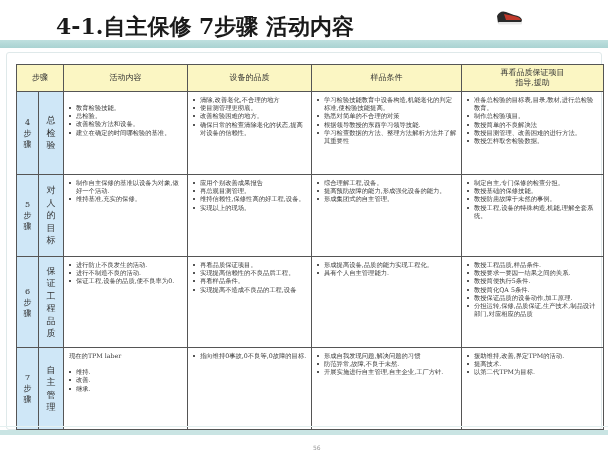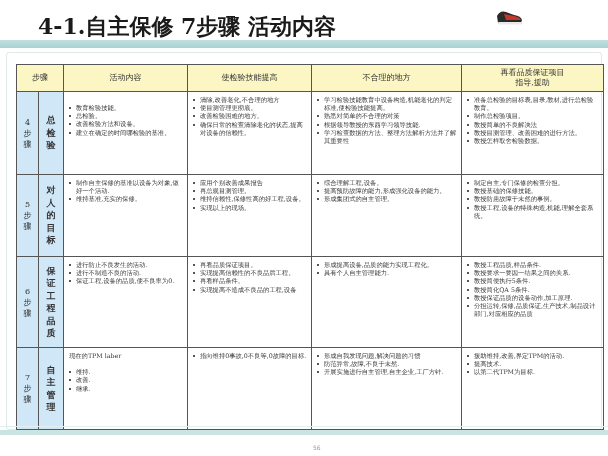--- a/index.html
+++ b/index.html
@@ -1,20 +1,20 @@
 <!DOCTYPE html>
 <html><head>
   <meta charset="utf-8">
   <style>
     * { box-sizing: border-box; margin: 0; padding: 0; }
     html, body { width: 608px; height: 456px; background: #ffffff; overflow: hidden; }
     body { position: relative; font-family: "DejaVu Serif", "Liberation Serif", serif; color: #333; }
 
     .title {
-      position: absolute; left: 38px; top: 12px;
+      position: absolute; left: 56px; top: 12px;
       font-size: 22px; font-weight: bold; color: #1a1a1a;
       font-family: "DejaVu Serif", "Liberation Serif", serif;
       letter-spacing: 0px;
     }
     .title-bar {
       position: absolute; left: 0; top: 40px; width: 608px; height: 8px;
       background: linear-gradient(#bfe0df, #a9d3d2);
     }
     .shoe {
       position: absolute; left: 494px; top: 8px; width: 30px; height: 18px;
@@ -35,21 +35,21 @@
       border: 1px solid #555; font-size: 8px; line-height: 10px;
       height: 27px; text-align: center; vertical-align: middle;
     }
     table.steps td {
       border: 1px solid #555; vertical-align: top; padding: 4px 4px 2px 5px;
     }
     td.stepnum, td.stepname {
       background: #cfe7f7; text-align: center; vertical-align: middle !important;
       font-size: 8px; line-height: 11px; color: #333; padding: 2px !important;
     }
-    td.stepname { font-size: 9px; line-height: 12.5px; font-weight: bold; }
+    td.stepname { font-size: 9px; line-height: 12.5px; }
     .vtext { display: inline-block; width: 10px; word-break: break-all; white-space: normal; }
     ul.b { list-style: none; }
     ul.b li { position: relative; padding-left: 7px; }
     ul.b li::before {
       content: ""; position: absolute; left: 0; top: 3px; width: 2px; height: 2px;
       background: #555;
     }
     .plain { margin-bottom: 8px; }
     .bottom-bar {
       position: absolute; left: 0; top: 430px; width: 608px; height: 5px;
@@ -81,22 +81,22 @@
       <col style="width:25px">
       <col style="width:124px">
     <col style="width:124px">
       <col style="width:150px">
       <col style="width:142px">
   </colgroup>
   <thead>
     <tr>
       <th colspan="2">步骤</th>
       <th>活动内容</th>
-      <th>使检验技能提高</th>
-      <th>不合理的地方</th>
+      <th>设备的品质</th>
+      <th>样品条件</th>
       <th>
         <div>再看品质保证项目</div>
         <div>指导,援助</div>
       </th>
     </tr>
   </thead>
   <tbody>
 
     <tr style="height:83px">
       <td class="stepnum"><span class="vtext">4步骤</span></td>

